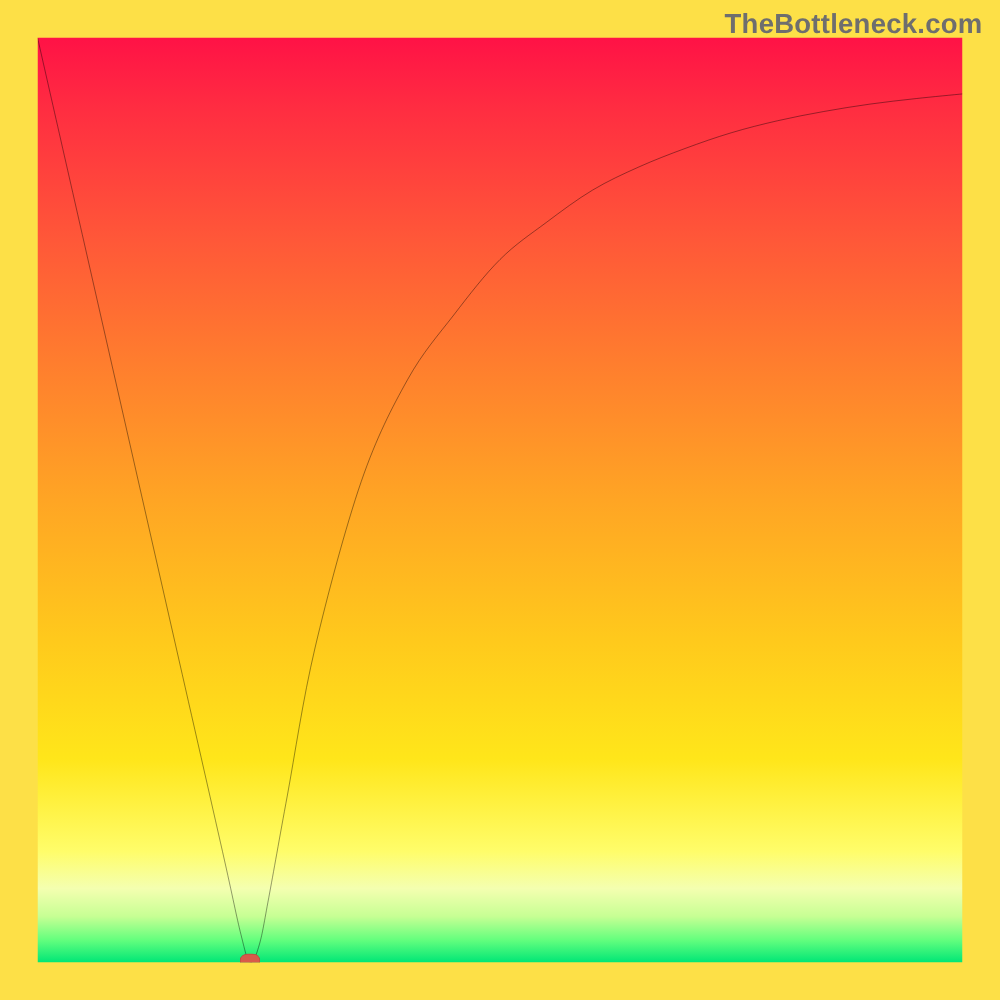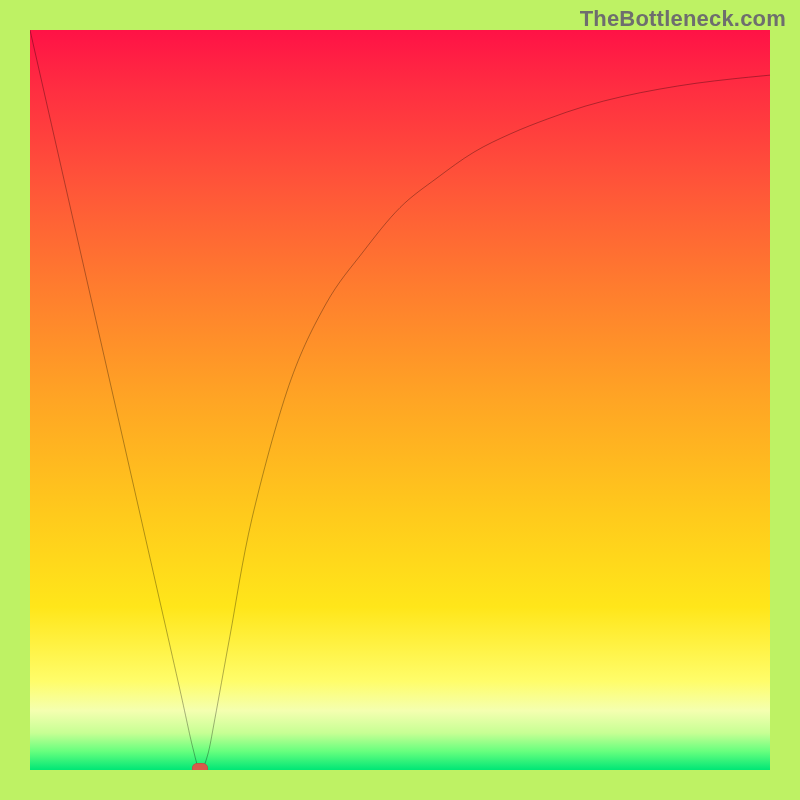--- a/index.html
+++ b/index.html
@@ -7,21 +7,21 @@
     padding: 0;
     width: 800px;
     height: 800px;
     background: #ffffff;
     font-family: Arial, Helvetica, sans-serif;
   }
   .frame {
     position: relative;
     width: 800px;
     height: 800px;
-    background: #bef264;
+    background: #fde047;
   }
   .plot-area {
     position: absolute;
     left: 30px;
     top: 30px;
     width: 740px;
     height: 740px;
     overflow: hidden;
   }
   

